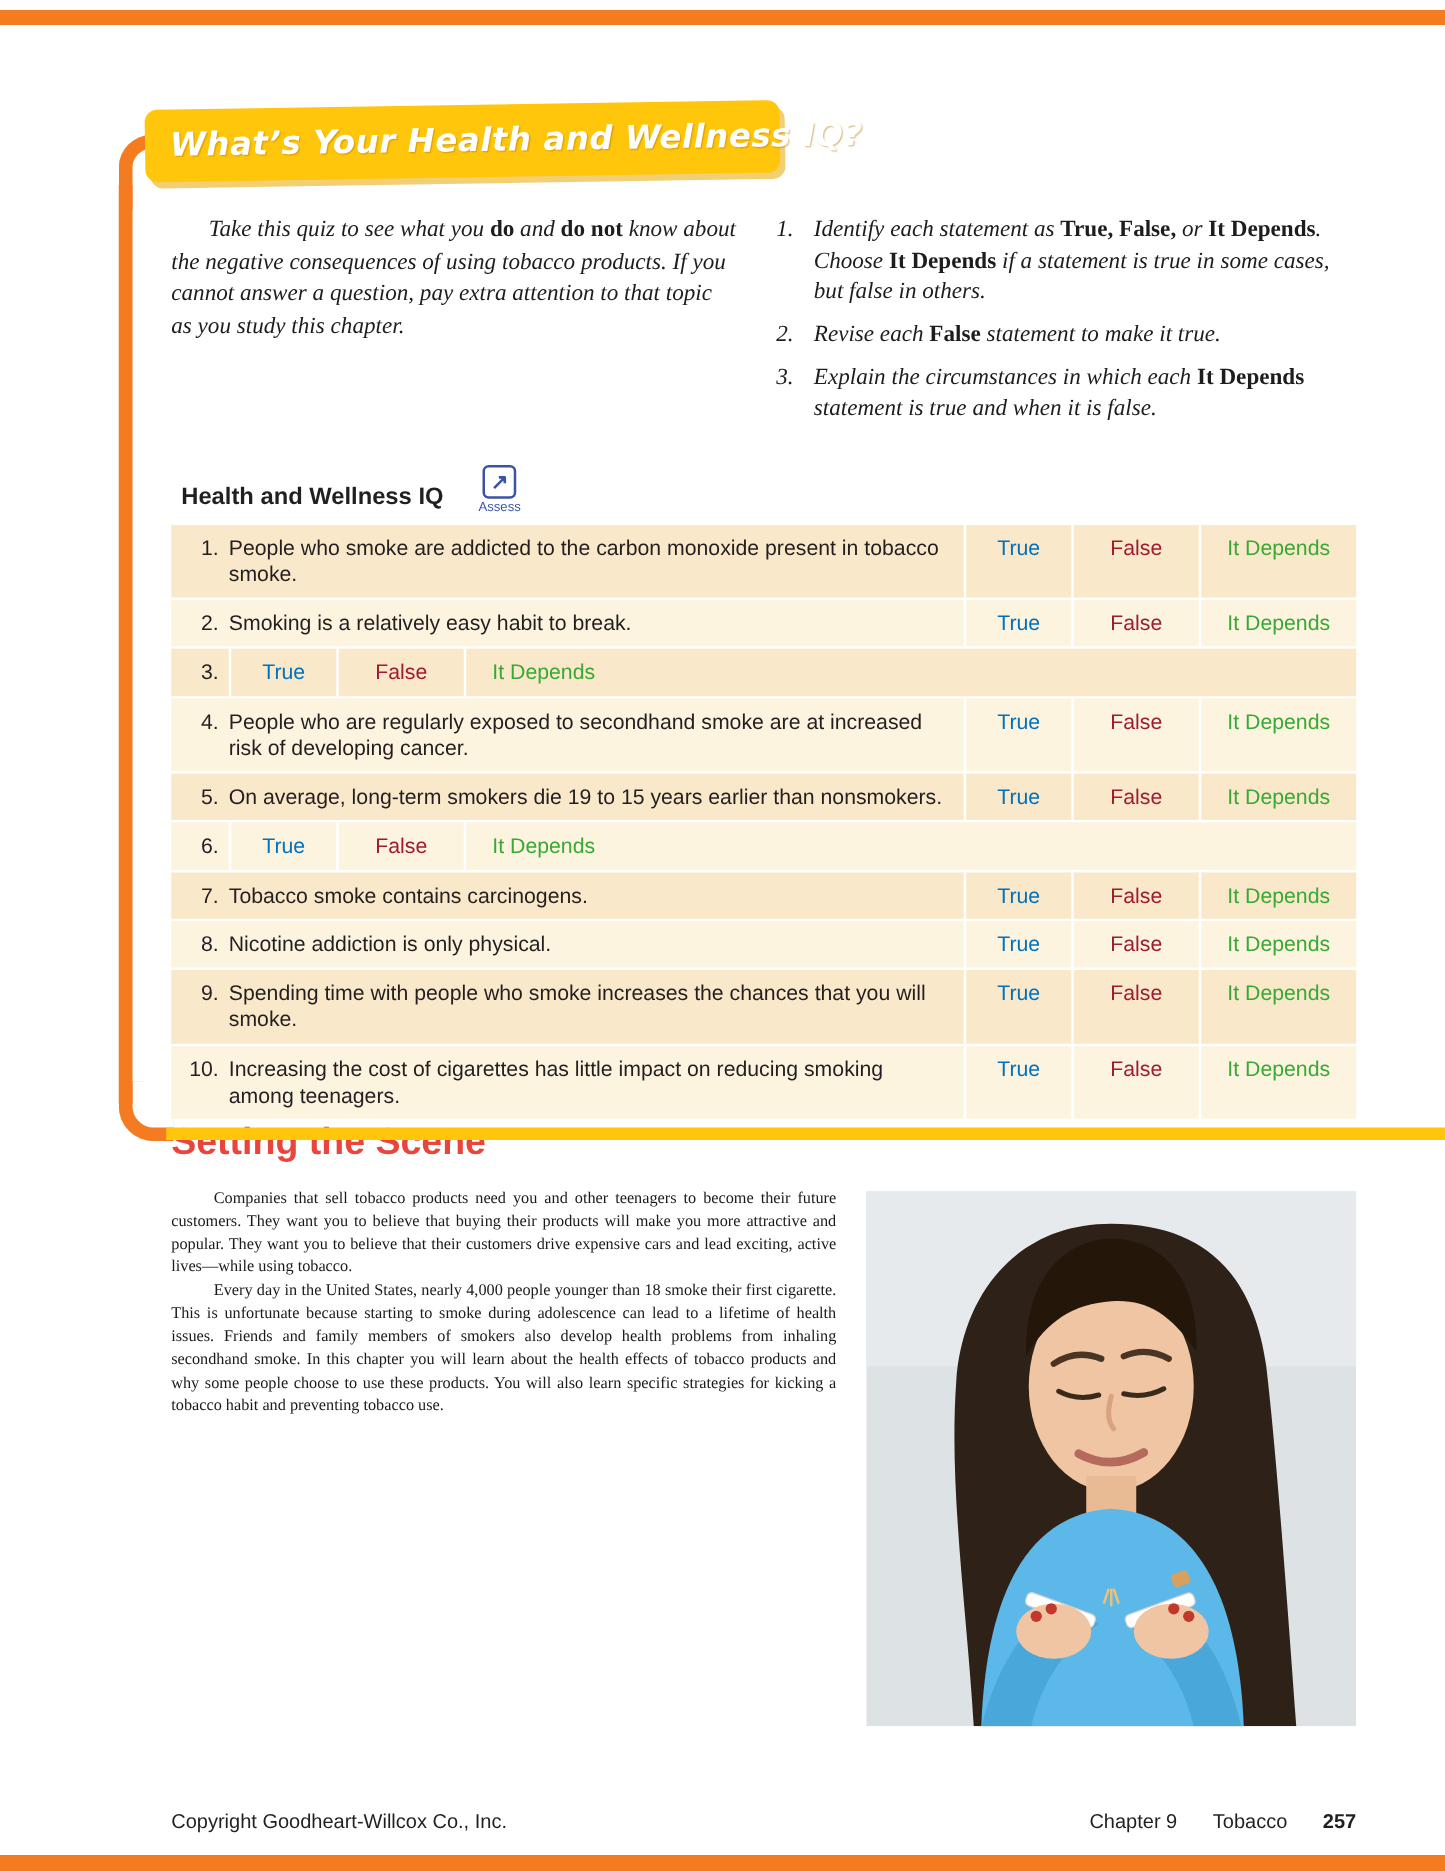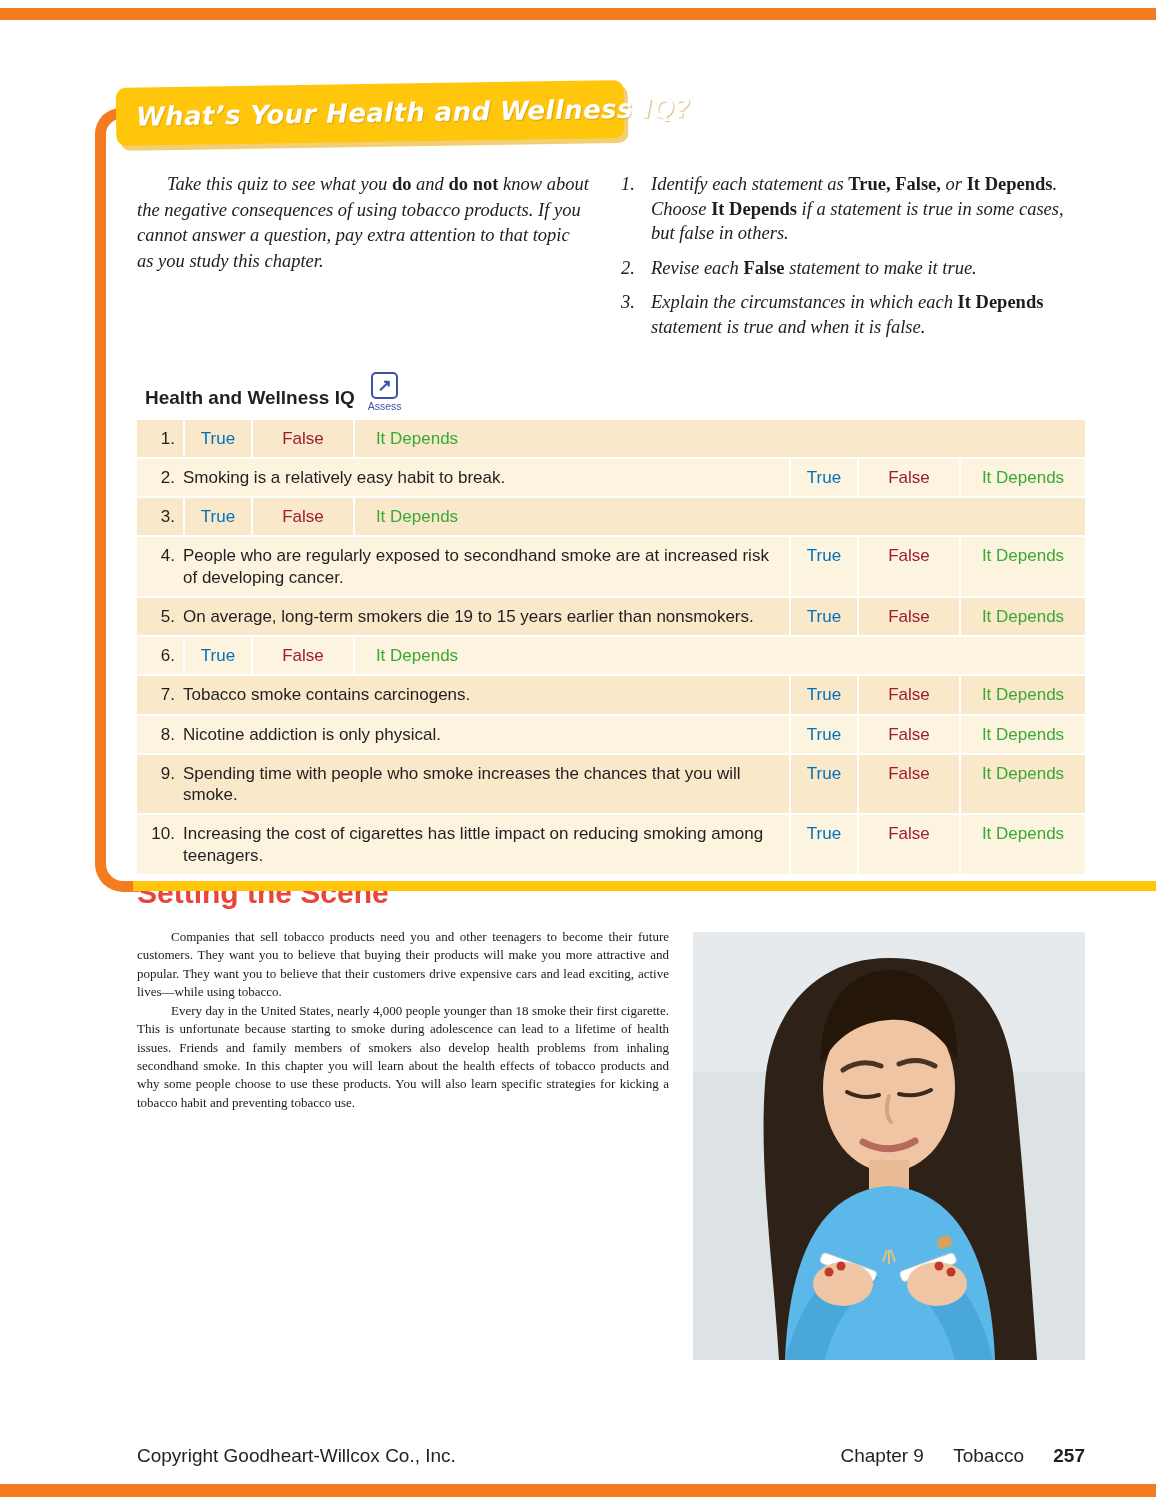--- a/index.html
+++ b/index.html
@@ -49,55 +49,55 @@
     width:452px;font-family:Liberation Serif, serif;font-size:18.5px;
     line-height:1.38;color:#1d1d1b;text-indent:30px;
   }
   .instructions{flex:1;font-family:"Liberation Serif",serif;font-size:18.5px;line-height:1.33;color:#1d1d1b;}
   .instruction{display:flex;margin-bottom:10px;}
   .instruction-num{width:30px;flex:none;}
   .instruction-text{flex:1;}
   .seg-i{font-style:italic;}
   .seg-b{font-style:normal;font-weight:bold;}
 
-  .quiz-label-row{display:flex;align-items:flex-end;gap:13px;margin:22px 0 8px 8px;position:relative;z-index:1;}
+  .quiz-label-row{display:flex;align-items:flex-end;gap:28px;margin:22px 0 8px 8px;position:relative;z-index:1;}
   .quiz-label{font-weight:bold;font-size:19px;padding-bottom:3px;}
   .assess{display:flex;flex-direction:column;align-items:center;cursor:pointer;}
   .assess-icon{
     width:27px;height:27px;border:2px solid var(--assess-blue);border-radius:5px;background:#fff;
     color:var(--assess-blue);display:flex;align-items:center;justify-content:center;
     font-size:17px;font-weight:bold;line-height:1;
   }
   .assess-label{font-size:10.5px;color:var(--assess-blue);margin-top:1px;}
 
   .quiz-table{position:relative;z-index:1;}
   .quiz-row{display:flex;border-bottom:2px solid #fff;}
   .quiz-row.odd{background:var(--row-dark);}
   .quiz-row.even{background:var(--row-light);}
   .q-num{width:46px;flex:none;text-align:right;padding:8px 8px 8px 0;font-size:17px;line-height:1.25;}
   .q-text{flex:1;padding:8px 12px 8px 0;font-size:17px;line-height:1.25;}
   .opt{display:block;text-align:center;padding:8px 0;font-size:17px;line-height:1.25;
        border-left:2px solid #fff;font-weight:400;}
-  .opt-true{width:68px;flex:none;color:var(--true-blue);}
+  .opt-true{width:86px;flex:none;color:var(--true-blue);}
   .opt-false{width:102px;flex:none;color:var(--false-red);}
   .opt-dep{width:126px;flex:none;color:var(--depends-green);}
 
   
   .scene{}
   .scene-heading{font-size:30px;font-weight:bold;color:var(--heading-red);margin:0 0 18px 0;}
   .scene p{
     font-family:"Liberation Serif",serif;font-size:13px;line-height:1.42;
     text-align:justify;margin:0;text-indent:34px;color:#1a1a1a;
   }
   .photo{float:right;width:392px;height:428px;margin:4px 0 10px 24px;}
   .photo svg{display:block;width:100%;height:100%;}
 
   .footer{
     position:absolute;left:137px;right:71px;bottom:30px;display:flex;
-    justify-content:space-between;align-items:center;font-size:19px;color:var(--text-dark);
+    justify-content:space-between;align-items:center;font-size:16px;color:var(--text-dark);
   }
   .footer-right span{margin-left:24px;}
   .footer-page{font-weight:bold;}
 </style>
 </head>
 <body>
 
 <div class="top-bar"></div>
 
 <div class="banner">
@@ -136,20 +136,21 @@
         <span class="assess-icon">
             <span>↗</span>
           </span>
         <span class="assess-label">Assess</span>
       </span>
     </div>
 
     <div class="quiz-table">
         <div class="quiz-row odd">
           <span class="q-num">1.</span>
+          <span class="q-text">People who smoke are addicted to the carbon monoxide present in tobacco smoke.</span>
           <span class="opt opt-true">True</span>
           <span class="opt opt-false">False</span>
           <span class="opt opt-dep">It Depends</span>
         </div>
         <div class="quiz-row even">
           <span class="q-num">2.</span>
           <span class="q-text">Smoking is a relatively easy habit to break.</span>
           <span class="opt opt-true">True</span>
           <span class="opt opt-false">False</span>
           <span class="opt opt-dep">It Depends</span>

